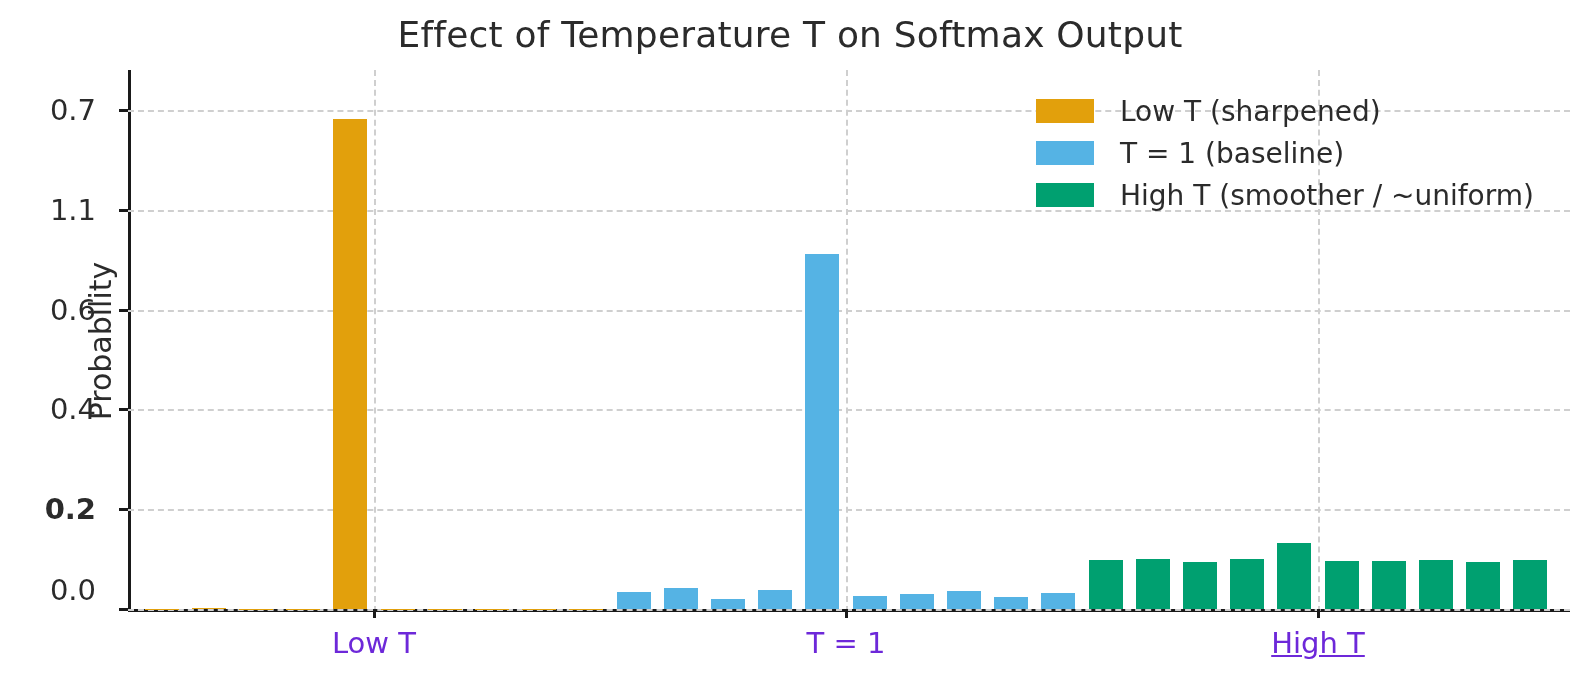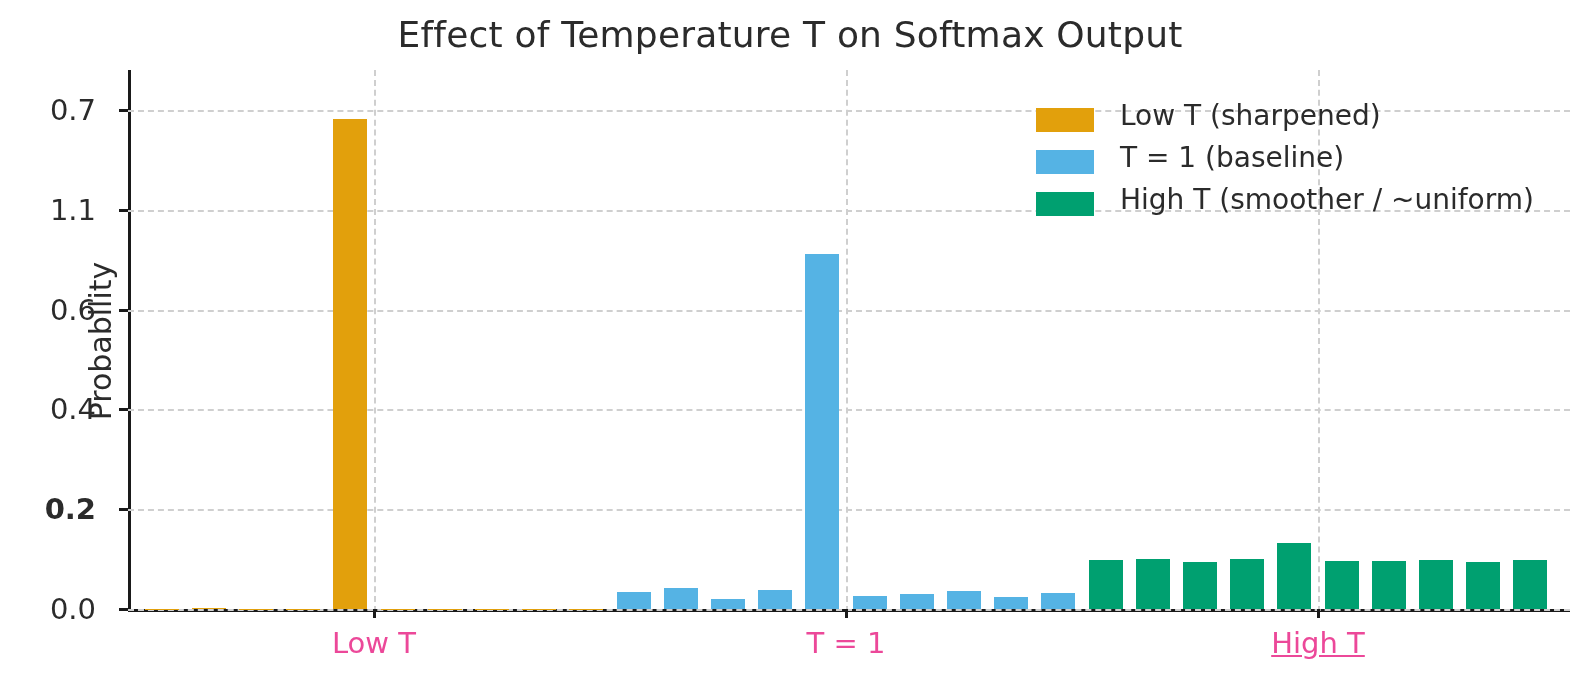--- a/index.html
+++ b/index.html
@@ -97,21 +97,21 @@
     position: absolute;
     top: 539px;
     width: 3px;
     height: 9px;
     background: #1a1a1a;
   }
   .xtick-label {
     position: absolute;
     top: 556px;
     font-size: 29px;
-    color: #ec4899;
+    color: #6d28d9;
     white-space: nowrap;
     transform: translateX(-50%);
   }
 
   #ylabel {
     position: absolute;
     left: -10px;
     top: 271px;
     font-size: 30px;
     color: #2b2b2b;
@@ -127,21 +127,21 @@
 
   
   #legend {
     position: absolute;
     left: 1036px;
     top: 90px;
     width: 520px;
   }
   .legend-row {
     display: flex;
-    align-items: flex-end;
+    align-items: center;
     height: 42px;
   }
   .legend-swatch {
     width: 58px;
     height: 24px;
     flex: 0 0 auto;
   }
   .legend-text {
     margin-left: 26px;
     font-size: 28px;
@@ -170,21 +170,21 @@
         <div class="gridline-h" style="top: 39.9259px;"></div>
       </div>
     <div id="gridlines-v">
         <div class="gridline-v" style="left: 246px;"></div>
         <div class="gridline-v" style="left: 718px;"></div>
         <div class="gridline-v" style="left: 1190px;"></div>
       </div>
 
     <div id="yticks">
         <div class="ytick-mark" style="top: 538px;"></div>
-        <div class="ytick-label" style="top: 539px; margin-left: 34px;">0.0</div>
+        <div class="ytick-label" style="top: 520px; margin-left: 34px;">0.0</div>
         <div class="ytick-mark" style="top: 438.185px;"></div>
         <div class="ytick-label" style="top: 439.185px; font-weight: bold;">0.2</div>
         <div class="ytick-mark" style="top: 338.37px;"></div>
         <div class="ytick-label" style="top: 339.37px;">0.4</div>
         <div class="ytick-mark" style="top: 238.556px;"></div>
         <div class="ytick-label" style="top: 239.556px;">0.6</div>
         <div class="ytick-mark" style="top: 138.741px;"></div>
         <div class="ytick-label" style="top: 139.741px;">1.1</div>
         <div class="ytick-mark" style="top: 38.9259px;"></div>
         <div class="ytick-label" style="top: 39.9259px;">0.7</div>

